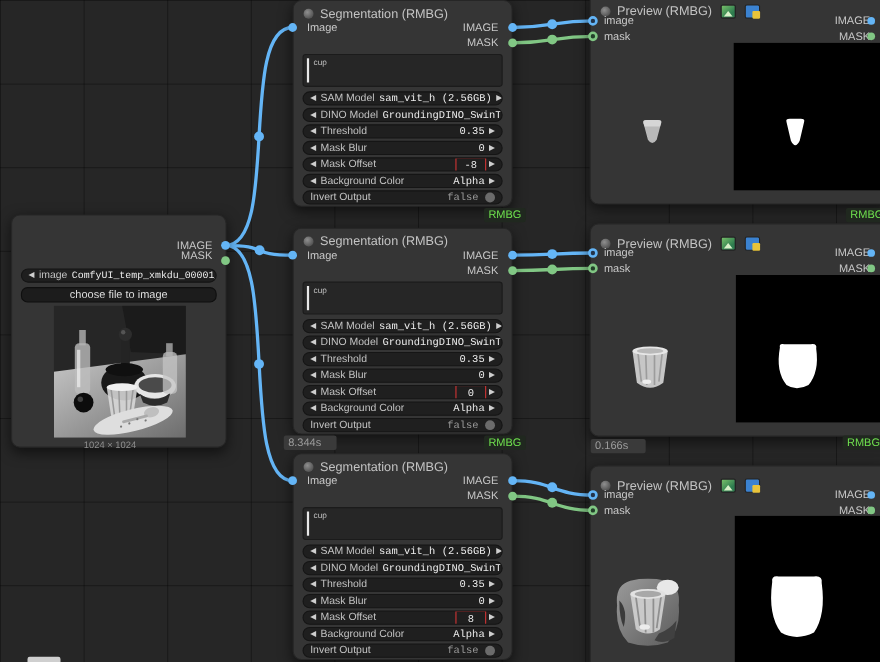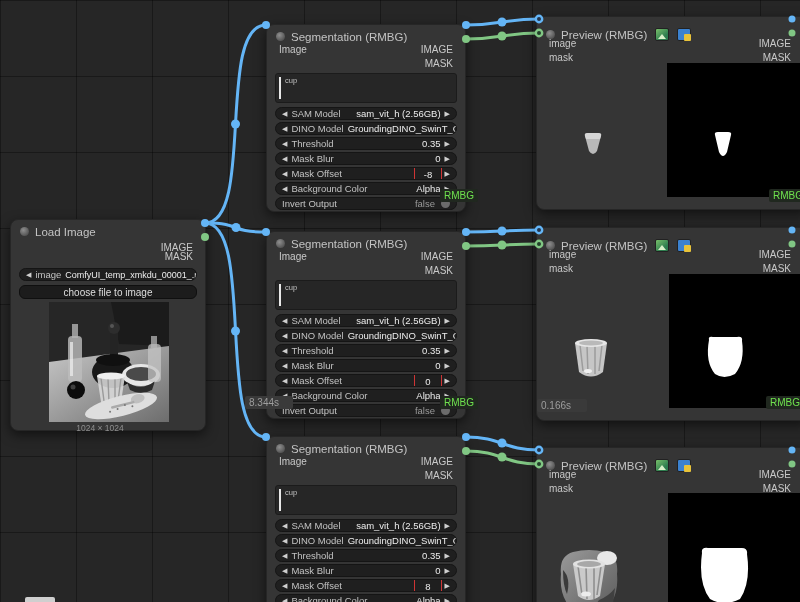--- a/index.html
+++ b/index.html
@@ -10,41 +10,40 @@
     background-image:
       linear-gradient(to right, rgba(0,0,0,.35) 1px, transparent 1px),
       linear-gradient(to bottom, rgba(0,0,0,.35) 1px, transparent 1px);
     background-size:76px 76px;
   }
   svg.overlay{position:absolute;left:0;top:0;pointer-events:none;}
   .node{
     position:absolute;background:#353535;border:1px solid #262626;
     border-radius:8px;box-shadow:0 4px 12px rgba(0,0,0,.55);
     box-sizing:border-box;
-    margin-top:24px;
   }
   .ntitle{height:19px;display:flex;align-items:center;gap:6px;padding:2px 9px 0 9px;
     color:#c3c3c3;font-size:11.5px;white-space:nowrap;overflow:hidden;}
   .tdot{flex:0 0 auto;width:9px;height:9px;border-radius:50%;
     background:radial-gradient(circle at 38% 35%, #8f8f8f, #565656 70%);}
   .slotlabel{position:absolute;font-size:10px;color:#c9c9c9;white-space:nowrap;}
   .inlabel{left:12px;}
   .outlabel{right:12px;text-align:right;}
   .prompt{position:absolute;left:8px;right:8px;top:48px;height:30px;background:#262626;
     border:1px solid #1b1b1b;border-radius:3px;color:#c0c0c0;font-size:7.5px;
     padding:2px 3px 2px 9px;box-sizing:border-box;overflow:hidden;}
   .cursorbar{position:absolute;left:3px;top:3px;bottom:3px;width:2px;background:#e8e8e8;}
   .widget{
     position:absolute;left:8px;right:8px;height:13px;top:calc(82px + var(--i)*15px);
     background:#1f1f1f;border:1px solid #151515;border-radius:7px;
     display:flex;align-items:center;gap:4px;padding:0 6px;box-sizing:border-box;
     font-size:9.5px;color:#c3c3c3;white-space:nowrap;overflow:hidden;
   }
   .arr{font-size:7px;color:#cfcfcf;line-height:1;flex:0 0 auto;}
-  .wvalue{margin-left:auto;color:#ececec;}
+  .wvalue{margin-left:auto;color:#ececec;font-family:Liberation Mono, monospace;}
   .redbox{position:absolute;right:14px;top:-1px;height:12px;width:26px;
     border:1px solid #cf3434;display:flex;align-items:center;justify-content:center;
     margin:0;color:#ececec;background:transparent;}
   .knob{flex:0 0 auto;width:9px;height:9px;border-radius:50%;background:#6b6b6b;margin-left:2px;}
   .pillbtn{
     position:absolute;left:8px;right:8px;background:#1f1f1f;border:1px solid #151515;
     border-radius:7px;box-sizing:border-box;display:flex;align-items:center;gap:4px;
     padding:0 6px;font-size:9.5px;color:#c3c3c3;white-space:nowrap;overflow:hidden;
   }
   .uploadbtn{
@@ -90,24 +89,20 @@
       <circle cx="502" cy="22" r="4.5" fill="#64b5f6"></circle>
       <circle cx="502" cy="36" r="4.5" fill="#81c784"></circle>
       <circle cx="502" cy="231" r="4.5" fill="#64b5f6"></circle>
       <circle cx="502" cy="245" r="4.5" fill="#81c784"></circle>
       <circle cx="502" cy="443" r="4.5" fill="#64b5f6"></circle>
       <circle cx="502" cy="457" r="4.5" fill="#81c784"></circle>
     </g>
   </svg>
 
   <div class="node" style="left:10px;top:195px;width:196px;height:212px;">
-    <div class="ntitle">
-      <span class="tdot"></span>
-      <span>Load Image</span>
-    </div>
     <span class="slotlabel outlabel" style="top:22px;">IMAGE</span>
     <span class="slotlabel outlabel" style="top:31px;top:31px;">MASK</span>
     <div class="pillbtn" style="top:48px;height:13px;">
       <span class="arr">◀</span>
       <span>image</span>
       <span class="wvalue" style="font-size:9px;">ComfyUI_temp_xmkdu_00001_.png</span>
 
     </div>
     <div class="uploadbtn" style="top:65px;height:14px;line-height:13px;">choose file to image</div>
 
@@ -394,21 +389,21 @@
       <ellipse cx="27" cy="44" rx="5" ry="2.5" fill="#ececec"></ellipse>
     </svg>
     <div class="maskimg" style="left:131px;top:45px;width:156px;height:150px;">
       <svg viewBox="0 0 156 150" width="156" height="150">
         <path d="M34,60 Q33,54 40,55 L72,55 Q80,54 79,61 Q83,90 72,106 Q56,114 42,106 Q30,90 34,60 Z" fill="#fff"></path>
       </svg>
     </div>
   </div>
 
   <div class="badge green" style="left:440px;top:189px;">RMBG</div>
-  <div class="badge time" style="left:245px;top:396px;width:40px;">8.344s</div>
+  <div class="badge time" style="left:258px;top:396px;width:40px;">8.344s</div>
   <div class="badge green" style="left:440px;top:396px;">RMBG</div>
   <div class="badge green" style="left:769px;top:189px;">RMBG</div>
   <div class="badge green" style="left:766px;top:396px;">RMBG</div>
   <div class="badge time" style="left:537px;top:399px;width:42px;">0.166s</div>
 
   <div class="sliver"></div>
 
   <svg class="overlay" width="800" height="602">
     <g>
       <circle cx="205" cy="223" r="4" fill="#64b5f6"></circle>

